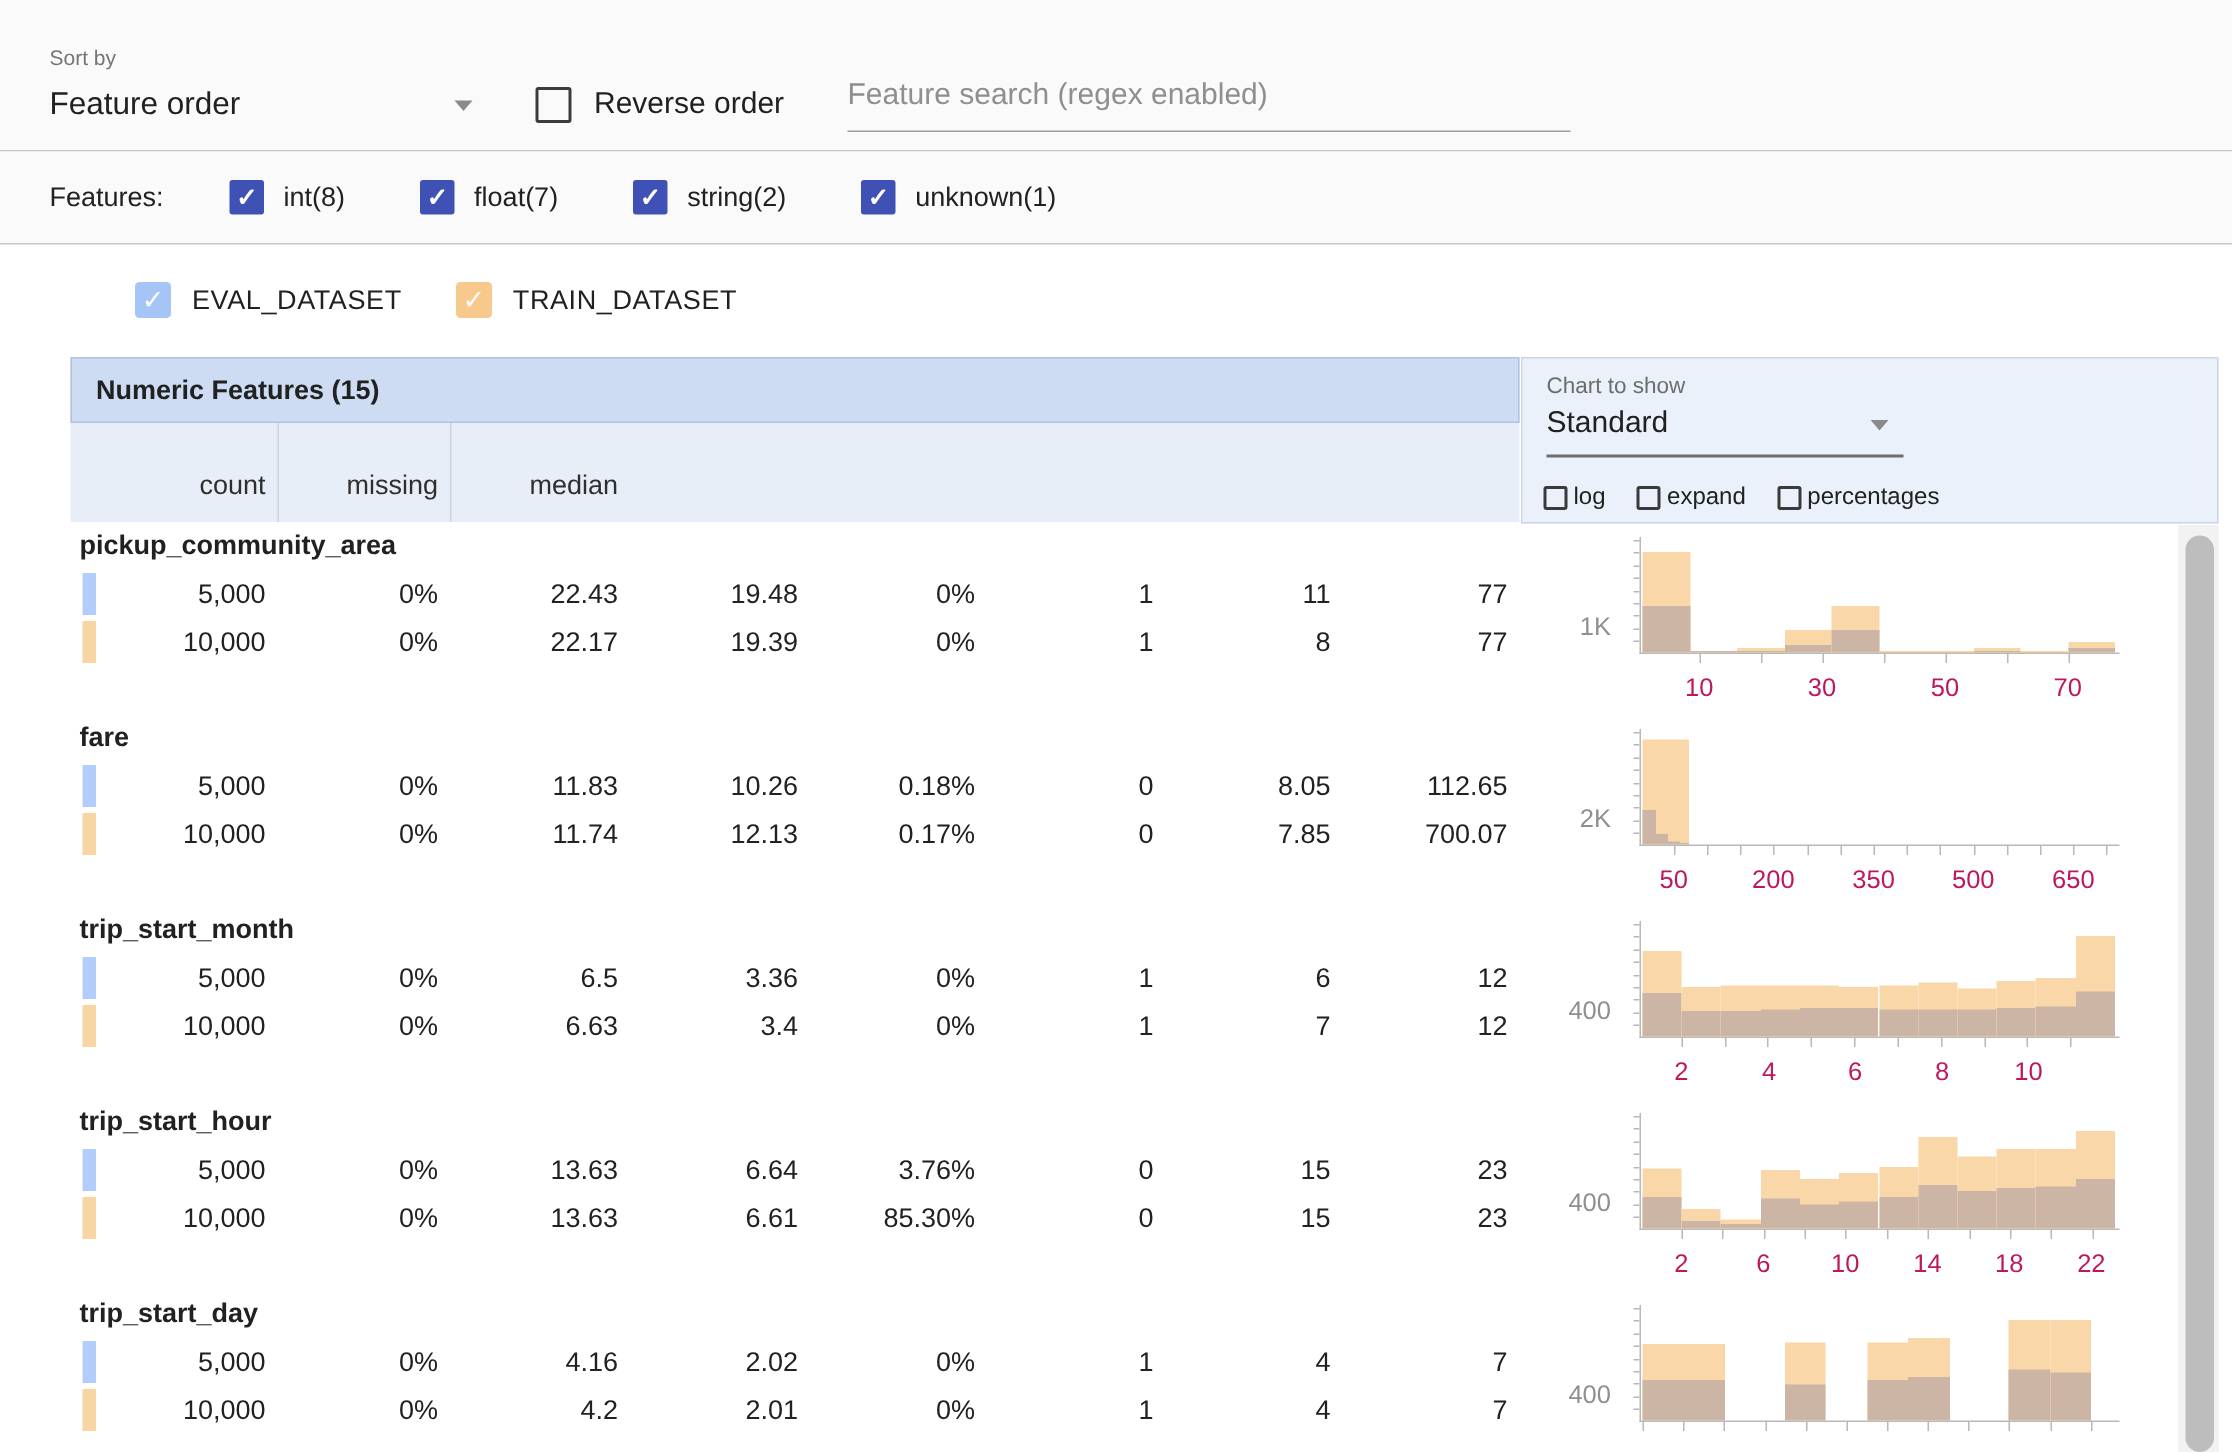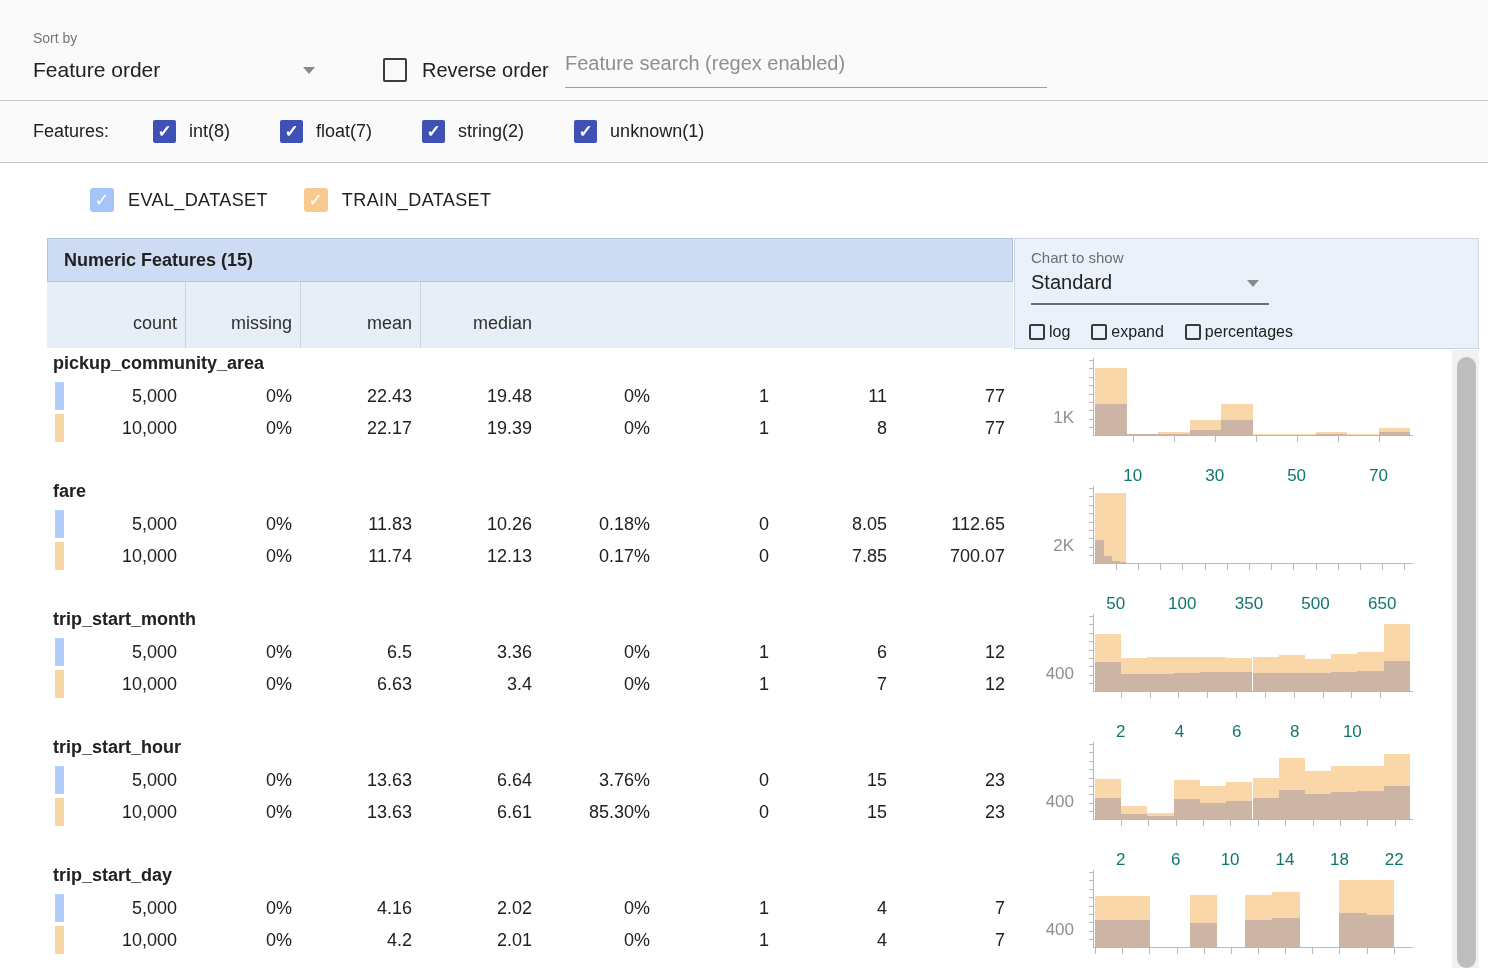--- a/index.html
+++ b/index.html
@@ -11,21 +11,21 @@
   
   .bar-sort { position:absolute; left:0; top:0; width:1488px; height:101px;
     background:#fafafa; border-bottom:1px solid #c6c6c6; }
   .sort-label { position:absolute; left:33px; top:30px; font-size:14px; color:#757575; }
   .sort-select { position:absolute; left:33px; top:58px; width:292px; font-size:21px;
     color:#212121; border-bottom:2px solid #949494; padding-bottom:26px; cursor:pointer; }
   .dd-arrow { position:absolute; right:10px; top:9px; width:0; height:0;
     border-left:6px solid transparent; border-right:6px solid transparent; border-top:7px solid #8a8a8a; }
   .cb-empty { display:inline-block; width:24px; height:24px; border:2px solid #3c3c3c;
     border-radius:2px; background:transparent; }
-  .reverse-wrap { position:absolute; left:357px; top:58px; display:flex; align-items:center; cursor:pointer;margin-left:26px; }
+  .reverse-wrap { position:absolute; left:357px; top:58px; display:flex; cursor:pointer; }
   .reverse-wrap .lbl { font-size:20px; margin-left:15px; }
   .search-wrap { position:absolute; left:565px; top:52px; width:482px; }
   .search-wrap input { width:100%; border:none; outline:none; background:transparent;
     border-bottom:1px solid #9e9e9e; font-size:20px; padding-bottom:12px;
     font-family:"Liberation Sans", sans-serif; color:#212121; }
   .search-wrap input::placeholder { color:#8f8f8f; }
   
   .bar-filters { position:absolute; left:0; top:101px; width:1488px; height:62px;
     background:#fafafa; border-bottom:1px solid #c6c6c6;
     display:flex; align-items:center; padding-left:33px; }
@@ -69,21 +69,21 @@
   .stat-line .val { text-align:right; padding-right:8px; line-height:32px; font-size:18px; }
   .marker { position:absolute; left:8px; top:2px; width:9px; height:28px; }
   
   .row-chart { position:absolute; left:1014px; width:445px; height:128px; }
   .ylab { position:absolute; left:0; top:60px; width:60px; text-align:right;
     font-size:17px; color:#8f8f8f; }
   .yaxis { position:absolute; left:79px; top:10px; width:1px; height:78px; background:#b8b8b8; }
   .ytick { position:absolute; left:75px; width:4px; height:1px; background:#b8b8b8; }
   .xaxis { position:absolute; left:79px; top:87px; width:320px; height:1px; background:#b8b8b8; }
   .xtick { position:absolute; top:88px; width:1px; height:6px; background:#b8b8b8; }
-  .xlab { position:absolute; top:118px; font-size:17px; color:#0f766e; transform:translateX(-50%); }
+  .xlab { position:absolute; top:101px; font-size:17px; color:#be185d; transform:translateX(-50%); }
   .plot { position:absolute; left:81px; top:12px; width:315px; height:75px; }
   .bar { position:absolute; bottom:0; }
   
   .sb-track { position:absolute; left:1452px; top:350px; width:27px; height:618px; background:#f2f2f2; }
   .sb-thumb { position:absolute; left:1457px; top:357px; width:19px; height:611px;
     background:#bdbdbd; border-radius:10px; }
 </style>
 </head>
 <body>
 
@@ -159,21 +159,20 @@
         <span class="chart-cb-item">
           <span class="cb-small"></span>
           <span class="lbl">percentages</span>
         </span>
       </div>
   </div>
 
   <div class="col-headers" id="col-headers">
       <div class="col">count</div>
       <div class="col">missing</div>
-      <div class="col">mean</div>
       <div class="col">median</div>
     </div>
 
   <div id="rows">
       <div class="row-stats" style="top: 348px;">
         <div class="fname">pickup_community_area</div>
         <div class="stat-line" style="top: 32px;">
           <span class="marker" style="background: rgb(179, 205, 250);"></span>
           <span class="val">5,000</span>
           <span class="val">0%</span>
@@ -299,21 +298,21 @@
         <div class="xtick" style="left: 212.67px;"></div>
         <div class="xtick" style="left: 235.035px;"></div>
         <div class="xtick" style="left: 257.085px;"></div>
         <div class="xtick" style="left: 279.45px;"></div>
         <div class="xtick" style="left: 301.5px;"></div>
         <div class="xtick" style="left: 323.865px;"></div>
         <div class="xtick" style="left: 345.915px;"></div>
         <div class="xtick" style="left: 368.28px;"></div>
         <div class="xtick" style="left: 390.33px;"></div>
         <div class="xlab" style="left: 101.79px;">50</div>
-        <div class="xlab" style="left: 168.255px;">100</div>
+        <div class="xlab" style="left: 168.255px;">200</div>
         <div class="xlab" style="left: 235.035px;">350</div>
         <div class="xlab" style="left: 301.5px;">500</div>
         <div class="xlab" style="left: 368.28px;">650</div>
       </div>
       <div class="row-stats" style="top: 604px;">
         <div class="fname">trip_start_month</div>
         <div class="stat-line" style="top: 32px;">
           <span class="marker" style="background: rgb(179, 205, 250);"></span>
           <span class="val">5,000</span>
           <span class="val">0%</span>

